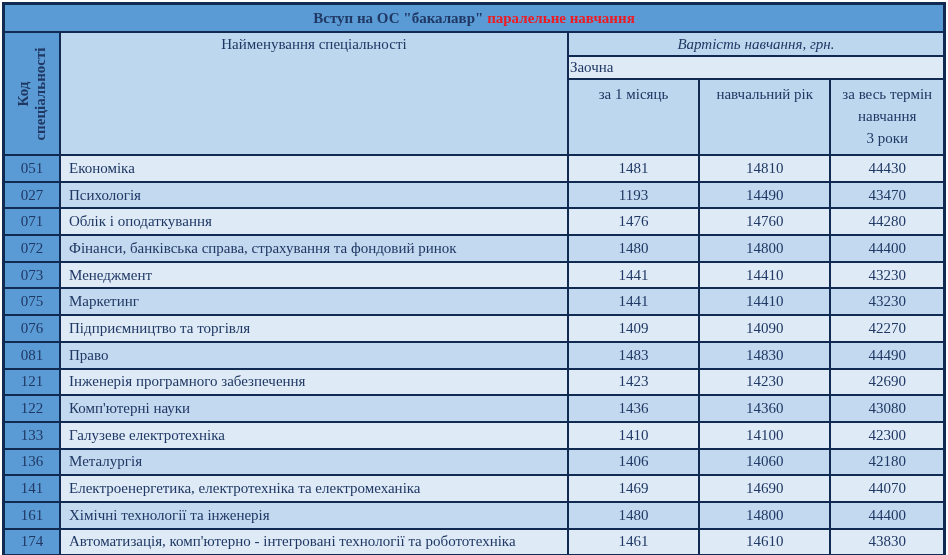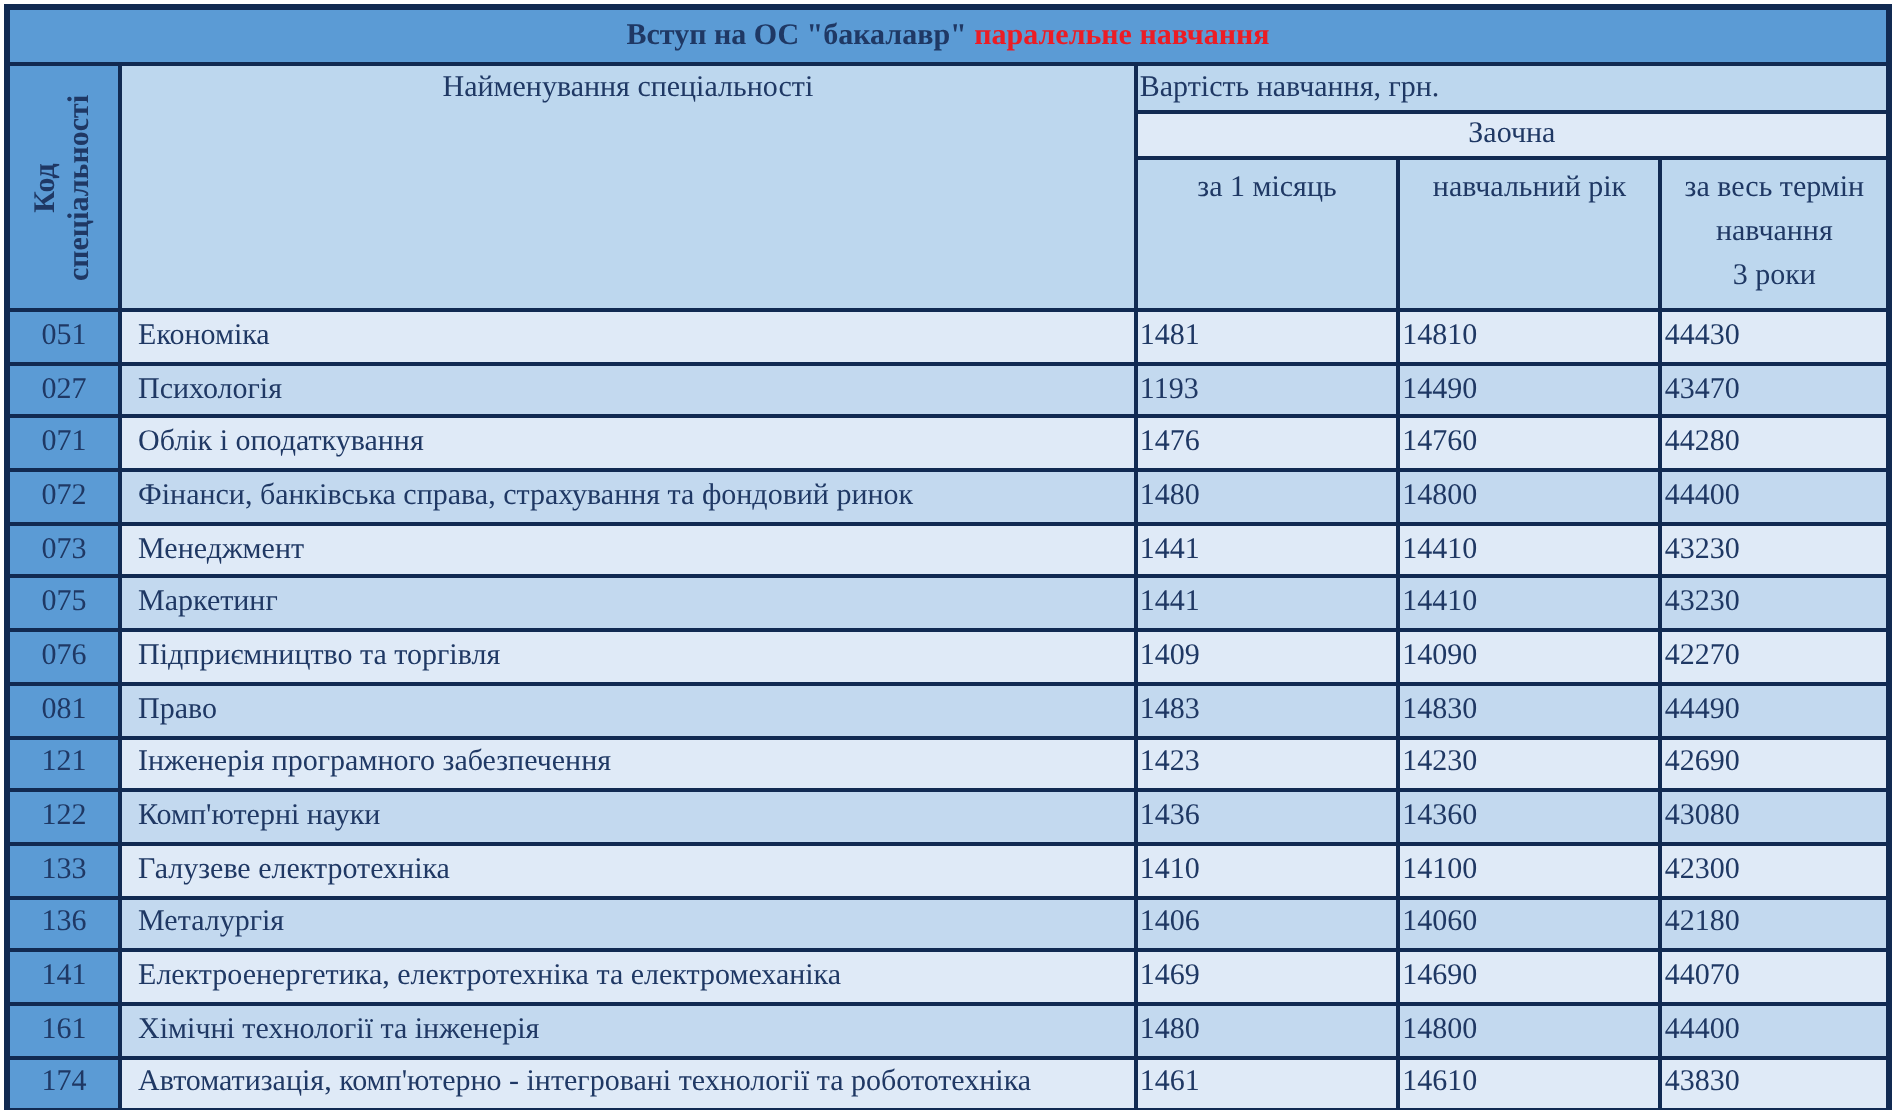--- a/index.html
+++ b/index.html
@@ -54,26 +54,26 @@
     line-height:1.15;
   }
   .name-head{
     background:var(--blue-head);
     text-align:center;
     vertical-align:top;
     padding-top:3px;
   }
   .cost-head{
     background:var(--blue-head);
-    text-align:left;
+    text-align:center;
     height:20px;
+    font-style:italic;
   }
   .form-head{
     background:var(--row-light);
-    text-align:center;
     height:19px;
   }
   .sub-head{
     background:var(--blue-head);
     text-align:center;
     vertical-align:top;
     padding-top:3px;
     height:70px;
     white-space:pre-line;
     line-height:22px;
@@ -82,21 +82,21 @@
   .data-row td{height:22.7px;}
   .data-row .code{
     background:var(--blue-mid);
     font-weight:normal;
     text-align:center;
   }
   .data-row .name{
     text-align:left;
     padding-left:8px;
   }
-  .data-row .num{}
+  .data-row .num{text-align:center;}
   .data-row.light .name,
   .data-row.light .num{background:var(--row-light);}
   .data-row.dark .name,
   .data-row.dark .num{background:var(--row-dark);}
 </style>
 </head>
 <body>
 
 <div class="table-wrap">
   <table>

